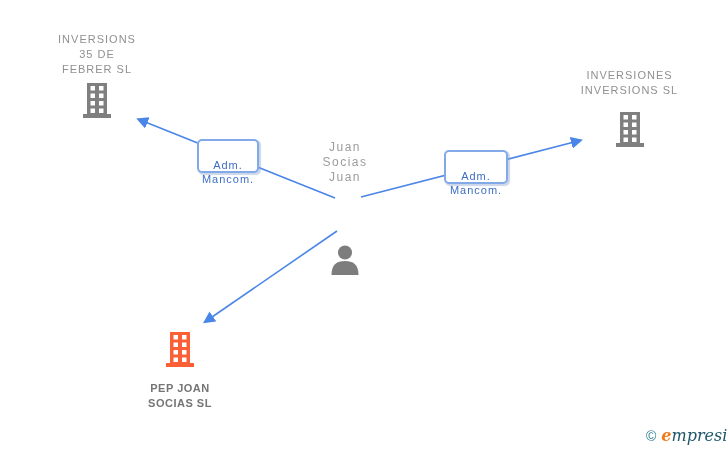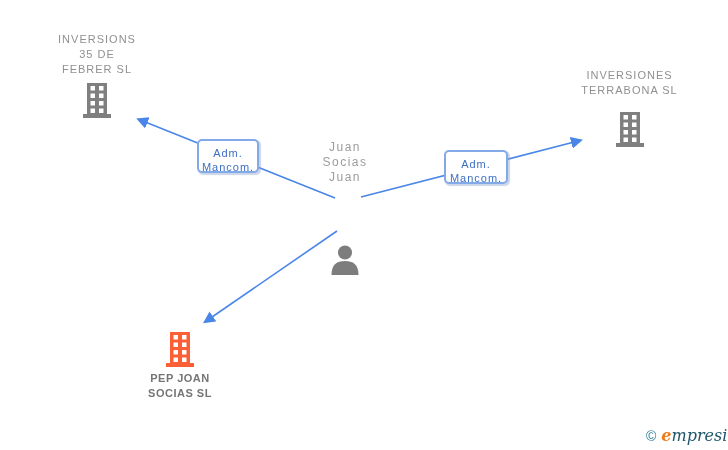--- a/index.html
+++ b/index.html
@@ -37,34 +37,34 @@
   }
   .person-label {
     font-size: 12px;
     line-height: 15px;
     letter-spacing: 1.5px;
     color: #9c9c9c;
   }
   .node-icon { display: block; }
   .icon-gap-sm { margin-top: 6px; }
   .icon-gap-lg { margin-top: 12px; }
-  .label-gap { margin-top: 3px; }
+  .label-gap { margin-top: 13px; }
   .relation-box {
     position: absolute;
     box-sizing: border-box;
     background: #ffffff;
     border: 2px solid #82aae8;
     border-radius: 5px;
     box-shadow: 1.5px 1.5px 1px rgba(140, 165, 205, 0.45);
     font-size: 11px;
     line-height: 14px;
     letter-spacing: 1px;
     color: #3d6fc4;
     text-align: center;
-    padding-top: 5px;
+    padding-top: 17px;
   }
   .footer-logo {
     position: absolute;
     left: 646px;
     top: 426px;
     display: flex;
     align-items: baseline;
     gap: 5px;
     cursor: pointer;
   }
@@ -115,21 +115,21 @@
           <rect x="17" y="18" width="4.5" height="4.5"></rect>
         <rect x="8.5" y="25.5" width="4.5" height="4.5"></rect>
           <rect x="17" y="25.5" width="4.5" height="4.5"></rect>
       </g>
     </svg>
   </div>
 
   <div class="node" style="left:552px; top:68px; width:155px;gap:8px;">
     <div class="company-label">
       <div>INVERSIONES</div>
-      <div>TERRABONA SL</div>
+      <div>INVERSIONS SL</div>
     </div>
     <svg class="node-icon icon-gap-sm" width="30" height="36" viewBox="0 0 30 36">
       <rect x="1" y="31" width="28" height="4" fill="#7f7f7f"></rect>
       <rect x="5" y="0" width="20" height="32" fill="#7f7f7f"></rect>
       <g fill="#ffffff">
         <rect x="8.5" y="3" width="4.5" height="4.5"></rect>
           <rect x="17" y="3" width="4.5" height="4.5"></rect>
         <rect x="8.5" y="10.5" width="4.5" height="4.5"></rect>
           <rect x="17" y="10.5" width="4.5" height="4.5"></rect>
         <rect x="8.5" y="18" width="4.5" height="4.5"></rect>

